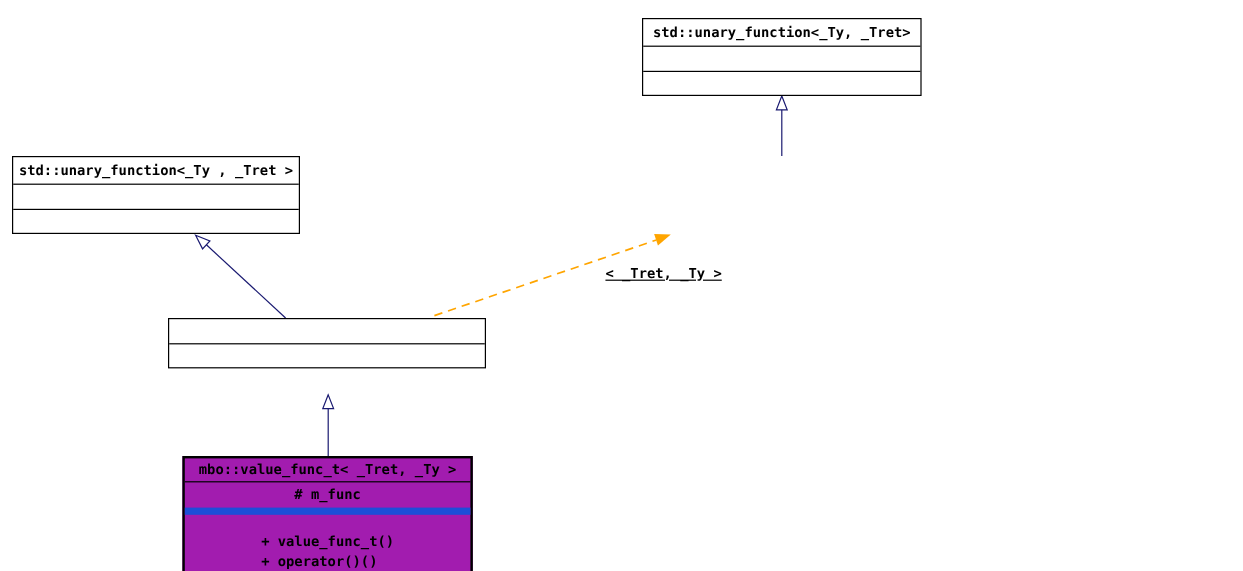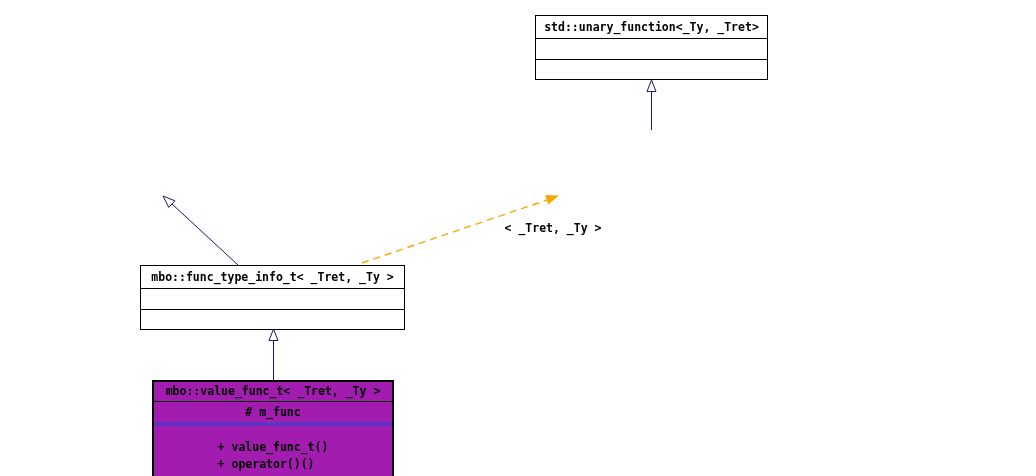--- a/index.html
+++ b/index.html
@@ -52,21 +52,21 @@
     border: 2px solid #000000;
   }
   .node.highlight .title {
     height: 19px;
     line-height: 19px;
   }
   .node.highlight .attrs {
     height: 21px;
     line-height: 21px;
     text-align: center;
-    border-bottom: 2px solid #1d4ed8;
+    border-bottom: 6px solid #1d4ed8;
     white-space: nowrap;
   }
   .node.highlight .methods {
     padding: 2px 0 3px 0;
     text-align: center;
     margin-top: 12px;
   }
   .node.highlight .methods .inner {
     display: inline-block;
     text-align: left;
@@ -79,20 +79,21 @@
   .edge-label {
     position: absolute;
     left: 497px;
     top: 221px;
     width: 112px;
     text-align: center;
     color: #000000;
     font-weight: bold;
     font-size: 11.5px;
     white-space: nowrap;
+    text-decoration: underline;
   }
 </style>
 </head>
 <body>
 
 <div class="canvas">
 
   <svg class="edges" viewBox="0 0 1036 476" xmlns="http://www.w3.org/2000/svg">
 
     <g>
@@ -115,26 +116,30 @@
       <polygon points="559,195.5 548.3,204.5 545.1,195.1" fill="#ffa500"></polygon>
     </g>
   </svg>
 
   <div class="node" style="left:535px; top:15px; width:233px;">
     <div class="title">std::unary_function&lt;_Ty, _Tret&gt;</div>
     <div class="comp"></div>
     <div class="comp last"></div>
   </div>
 
+  <div class="node" style="left:10px; top:130px; width:240px;">
+    <div class="title">std::unary_function&lt;_Ty , _Tret &gt;</div>
+    <div class="comp"></div>
+    <div class="comp last"></div>
+  </div>
 
 
   <div class="edge-label">&lt; _Tret, _Ty &gt;</div>
 
   <div class="node" style="left:140px; top:265px; width:265px;">
-    <div class="title">mbo::func_type_info_t&lt; _Tret, _Ty &gt;</div>
     <div class="comp"></div>
     <div class="comp last"></div>
   </div>
 
   <div class="node highlight" style="left:152px; top:380px; width:242px;">
     <div class="title">mbo::value_func_t&lt; _Tret, _Ty &gt;</div>
     <div class="attrs"># m_func</div>
     <div class="methods">
       <div class="inner">
         <div class="m">+ value_func_t()</div>

